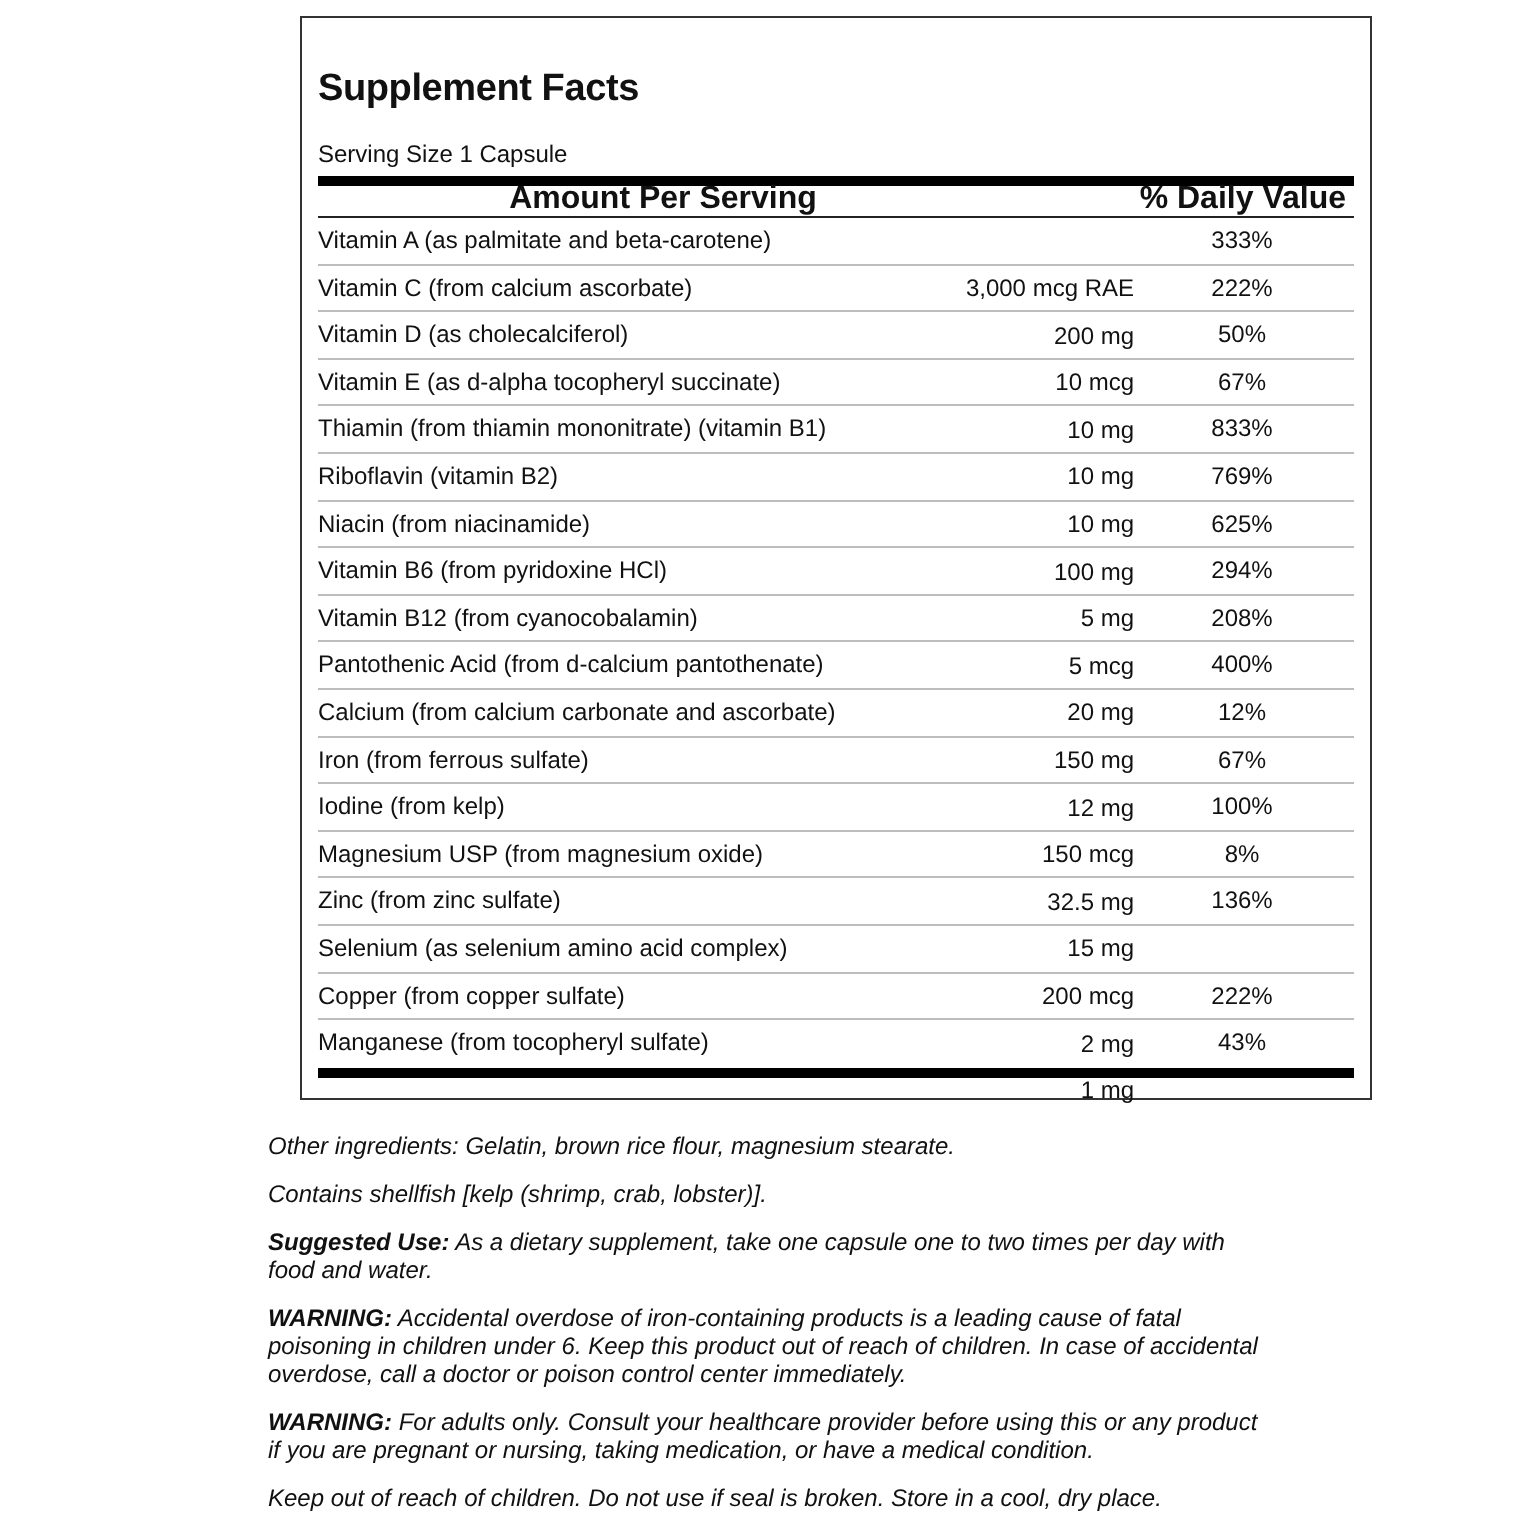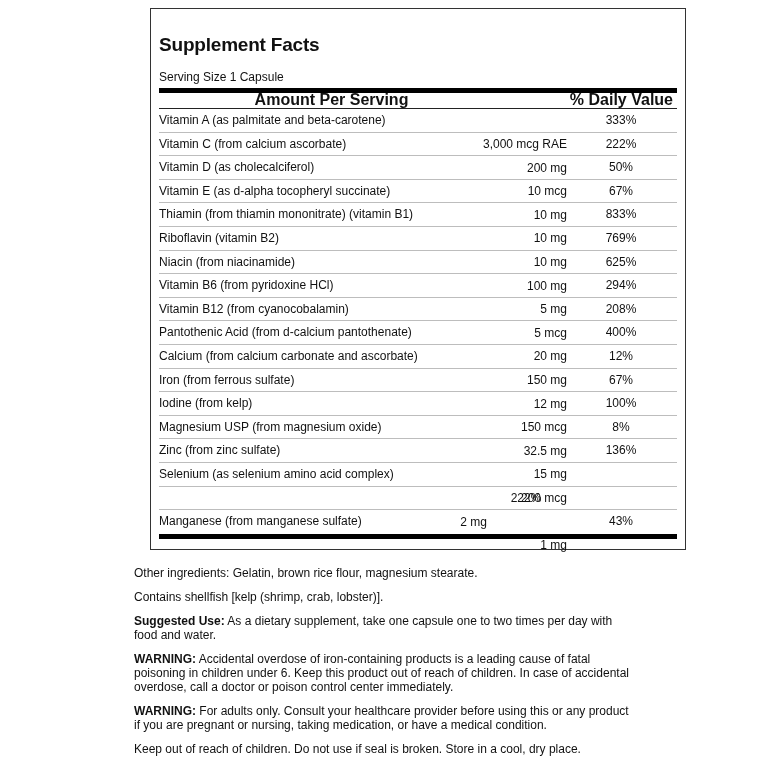--- a/index.html
+++ b/index.html
@@ -86,20 +86,21 @@
       margin-top: 1px;
     }
     .notes {
       position: absolute;
       left: 134px;
       top: 566px;
       width: 500px;
       font-size: 12px;
       line-height: 14px;
       color: #111111;
+      font-style: italic;
     }
     .notes p {
       margin: 0 0 10px 0;
     }
     .notes b {
       font-weight: bold;
     }
   </style>
 </head>
 <body>
@@ -186,25 +187,26 @@
       <div class="row row-grid">
         <div class="cell-name">Zinc (from zinc sulfate)</div>
         <div class="cell-amount"><span>15 mg</span></div>
         <div class="cell-dv">136%</div>
       </div>
       <div class="row row-grid">
         <div class="cell-name">Selenium (as selenium amino acid complex)</div>
         <div class="cell-amount"><span>200 mcg</span></div>
       </div>
       <div class="row row-grid">
+        <div class="cell-name">Copper (from copper sulfate)</div>
         <div class="cell-amount"><span>2 mg</span></div>
         <div class="cell-dv">222%</div>
       </div>
       <div class="row row-grid" style="border-bottom: none;">
-        <div class="cell-name">Manganese (from manganese sulfate)</div>
+        <div class="cell-name">Manganese (from tocopheryl sulfate)</div>
         <div class="cell-amount"><span>1 mg</span></div>
         <div class="cell-dv">43%</div>
       </div>
     </div>
   <div class="bottom-bar"></div>
 </div>
 
 <div class="notes">
   <p>Other ingredients: Gelatin, brown rice flour, magnesium stearate.</p>
   <p>Contains shellfish [kelp (shrimp, crab, lobster)].</p>

